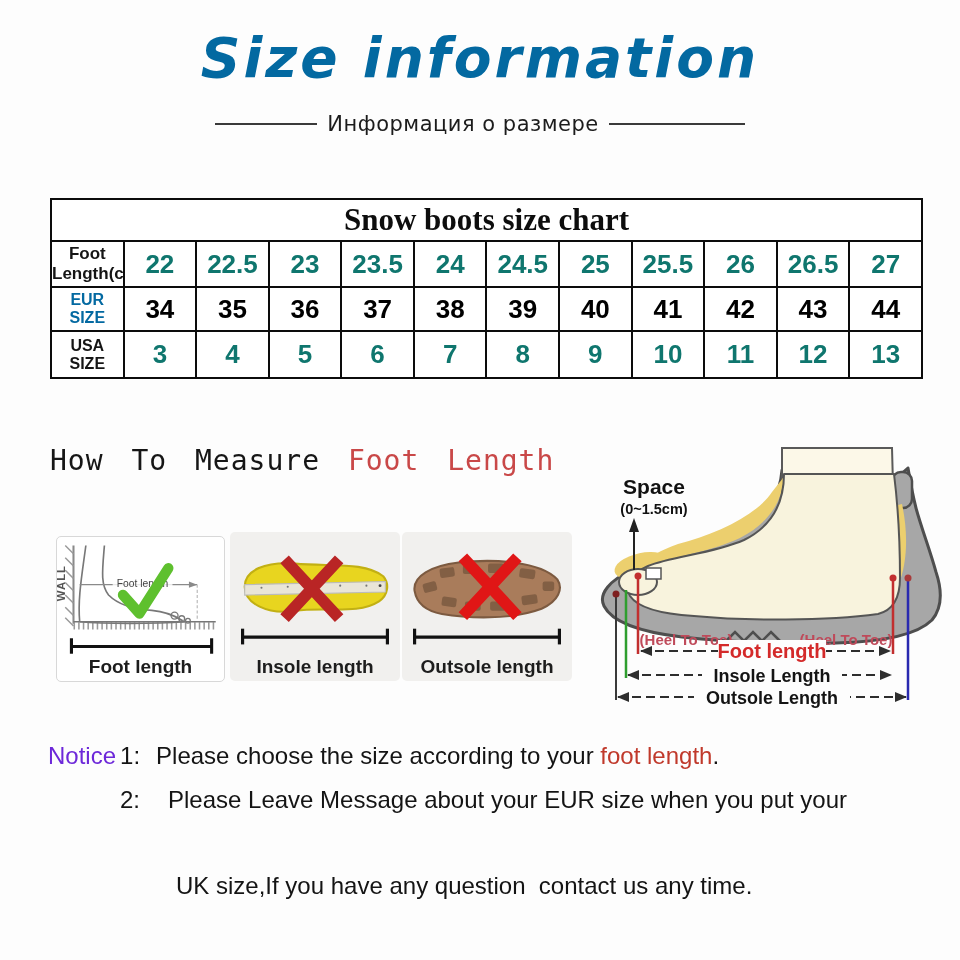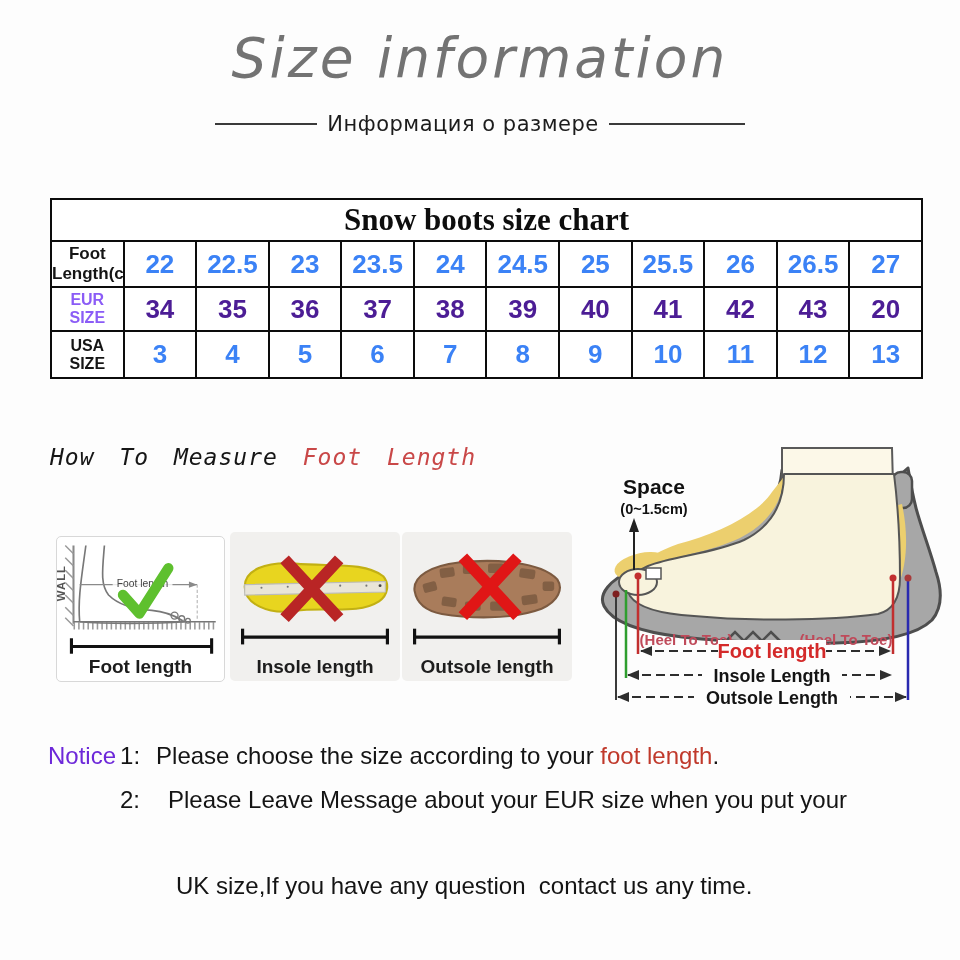--- a/index.html
+++ b/index.html
@@ -1,47 +1,47 @@
 <!DOCTYPE html>
 <html><head>
 <meta charset="utf-8">
 <style>
   html,body{margin:0;padding:0;background:#fff;}
   #page{position:relative;width:960px;height:960px;background:#fdfdfd;overflow:hidden;
         font-family:"Liberation Sans",sans-serif;color:#141414;}
 
   
   .title{position:absolute;top:26px;left:0;width:100%;text-align:center;
-         font-family:"DejaVu Sans",sans-serif;font-style:italic;font-weight:400;
-         font-size:55px;letter-spacing:3px;color:#737373;}
+         font-family:"DejaVu Sans",sans-serif;font-style:italic;font-weight:700;
+         font-size:55px;letter-spacing:3px;color:#0369a1;}
   .subtitle-row{position:absolute;top:112px;left:0;width:100%;display:flex;
                 justify-content:center;align-items:center;gap:10px;}
   .sub-line{height:0;border-top:2px solid #3a3a3a;}
   .sub-line.l{width:102px}.sub-line.r{width:136px}
   .subtitle{font-family:"DejaVu Sans",sans-serif;font-size:21px;font-weight:500;
             color:#1c1c1c;letter-spacing:.5px;}
 
   
   .size-table{position:absolute;left:50px;top:198px;width:873px;border-collapse:collapse;
               table-layout:fixed;background:#fff;padding-left:48px;}
   .size-table td,.size-table th{border:2px solid #0c0c0c;text-align:center;vertical-align:middle;
               padding:0;overflow:hidden;}
   .tbl-title{height:40px;font-family:"Liberation Serif",serif;font-weight:bold;font-size:31px;color:#0d0d0d;}
   .row-label{font-weight:bold;font-size:17px;color:#151515;}
-  .lbl-eur{color:#8b5cf6;font-size:16px;}
+  .lbl-eur{color:#0369a1;font-size:16px;}
   .lbl-usa{font-size:16px;margin-top:28px;}
-  .num{font-weight:bold;font-size:26px;color:#3b82f6;}
-  .num-red{color:#4c1d95;}
+  .num{font-weight:bold;font-size:26px;color:#0f766e;}
+  .num-red{color:#000000;}
   .r-foot td{height:44px}.r-eur td{height:42px}.r-usa td{height:45px}
   .col-label{width:127px;}
 
   
   .measure-heading{position:absolute;left:50px;top:444px;
-      font-family:"DejaVu Sans Mono",monospace;font-size:23px;letter-spacing:1px;
-      word-spacing:10px;color:#161616;white-space:pre;font-style:italic;}
+      font-family:"DejaVu Sans Mono",monospace;font-size:28px;letter-spacing:1px;
+      word-spacing:10px;color:#161616;white-space:pre;}
   .measure-heading .red{color:#c94848;}
 
   .panel{position:absolute;border-radius:5px;}
   .panel-1{left:56px;top:536px;width:167px;height:144px;background:#ffffff;border:1px solid #d8d8d8;}
   .panel-2{left:230px;top:532px;width:170px;height:149px;background:#f1f0ee;}
   .panel-3{left:402px;top:532px;width:170px;height:149px;background:#f1f0ee;}
   .panel svg{position:absolute;left:0;top:0;}
   .panel-caption{position:absolute;left:0;bottom:3px;width:100%;text-align:center;
                  font-weight:600;font-size:19px;color:#1d1d1d;}
 
@@ -96,21 +96,21 @@
       <td class="num num-red">34</td>
       <td class="num num-red">35</td>
       <td class="num num-red">36</td>
       <td class="num num-red">37</td>
       <td class="num num-red">38</td>
       <td class="num num-red">39</td>
       <td class="num num-red">40</td>
       <td class="num num-red">41</td>
       <td class="num num-red">42</td>
       <td class="num num-red">43</td>
-      <td class="num num-red">20</td>
+      <td class="num num-red">44</td>
     </tr>
     <tr class="r-usa">
       <td class="row-label lbl-usa">USA SIZE</td>
       <td class="num">3</td>
       <td class="num">4</td>
       <td class="num">5</td>
       <td class="num">6</td>
       <td class="num">7</td>
       <td class="num">8</td>
       <td class="num">9</td>

